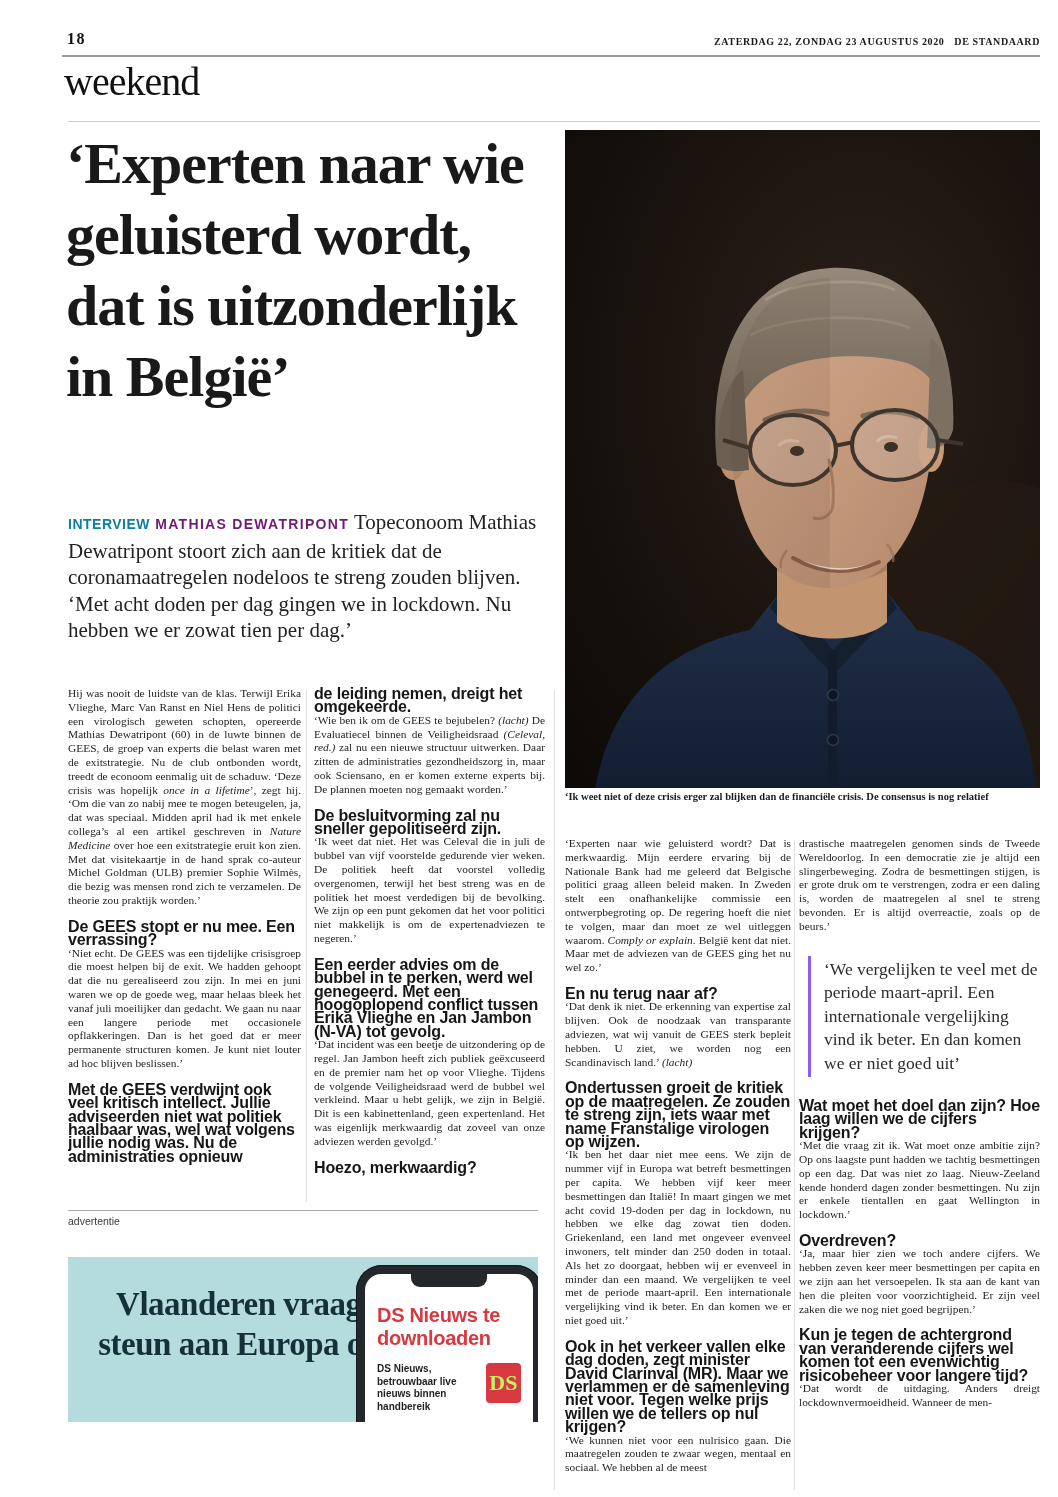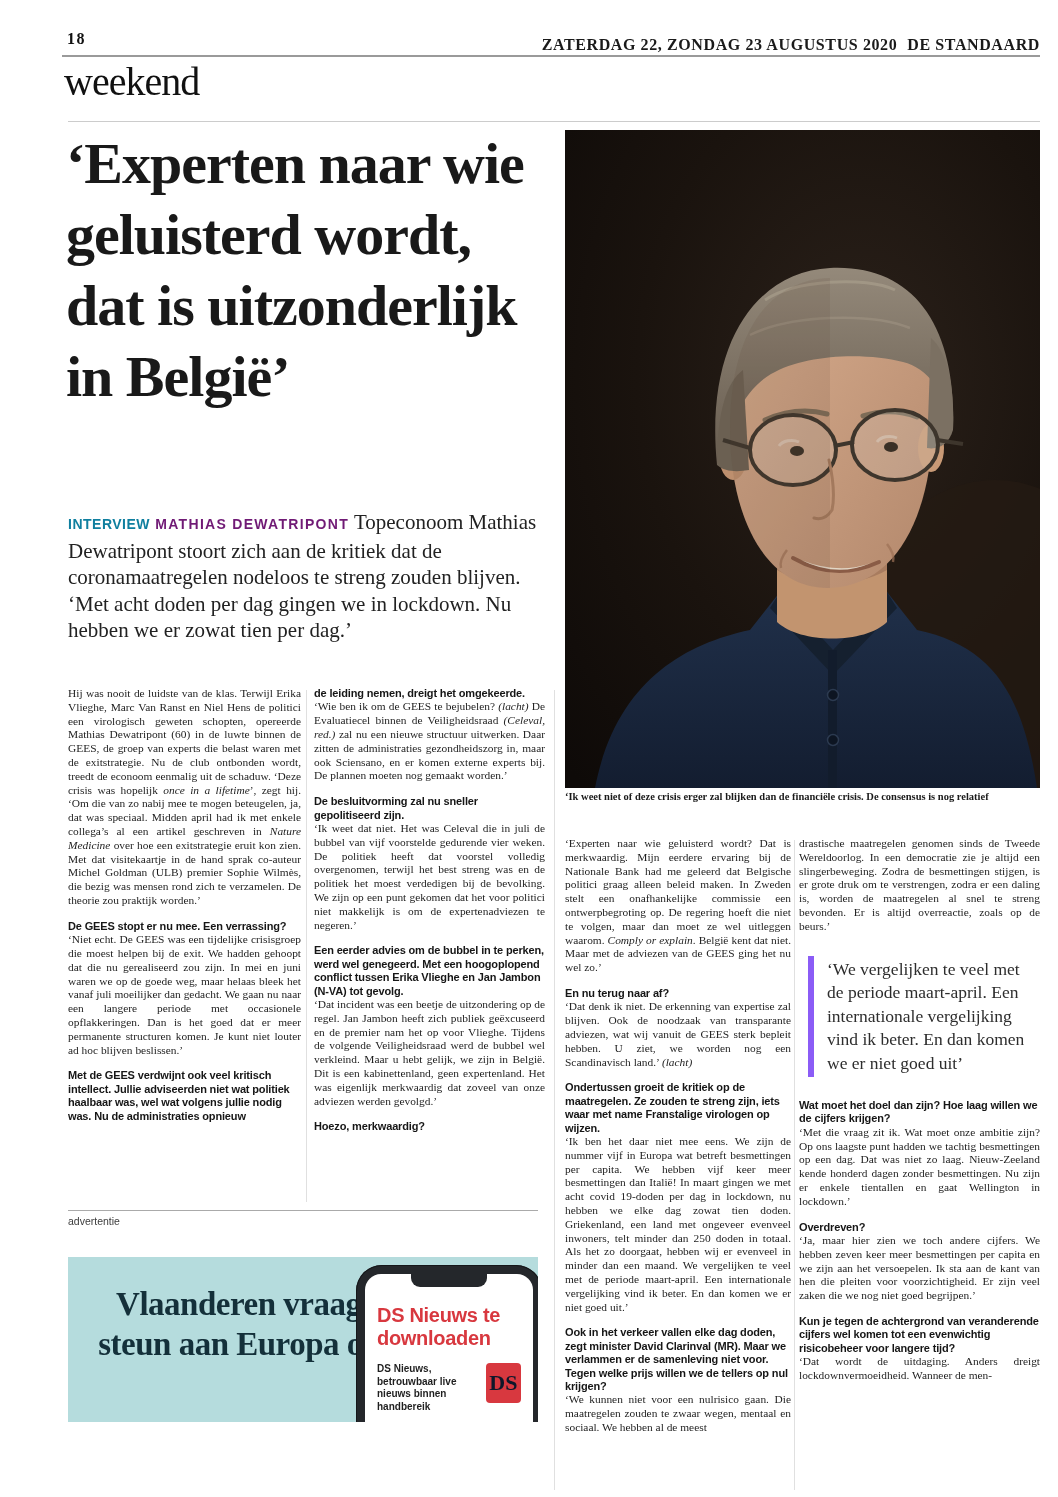--- a/index.html
+++ b/index.html
@@ -3,21 +3,21 @@
 <meta charset="utf-8">
 <style>
   html,body { margin:0; padding:0; background:#ffffff; }
   .page {
     position:relative; width:1058px; height:1497px; background:#ffffff;
     font-family:"Liberation Serif", serif; color:#1c1c1c; overflow:hidden;
   }
 
   
   .page-number { position:absolute; left:67px; top:30px; font-size:16px; font-weight:bold; letter-spacing:1.5px; color:#111; }
-  .dateline { position:absolute; right:18px; top:36px; font-size:16px; font-weight:bold; letter-spacing:0.6px; color:#1a1a1a; white-space:nowrap; }
+  .dateline { position:absolute; right:18px; top:36px; font-size:10px; font-weight:bold; letter-spacing:0.6px; color:#1a1a1a; white-space:nowrap; }
   .dateline .brand { margin-left:10px; }
   .rule-top { position:absolute; left:62px; right:18px; top:55px; border-top:2px solid #9a9a9a; }
   .section-title { position:absolute; left:64px; top:58px; font-size:40px; font-weight:400; letter-spacing:-1px; color:#111; }
   .rule-article { position:absolute; left:68px; right:18px; top:121px; border-top:1px solid #cccccc; }
 
   
   .headline {
     position:absolute; left:66px; top:128px; width:478px;
     font-size:58px; line-height:71px; font-weight:bold; letter-spacing:-1px; color:#191919;
   }
@@ -32,31 +32,31 @@
     position:absolute; left:565px; top:791px; width:493px;
     font-size:10.5px; font-weight:bold; color:#1a1a1a; white-space:nowrap; overflow:hidden; letter-spacing:0;
   }
 
   
   .col { position:absolute; font-size:11.4px; line-height:13.8px; text-align:justify; color:#1d1d1d; overflow:hidden; }
   .col p { margin:0; }
   .col p.a { margin-top:0; }
   .col p.q {
     margin-top:12px; font-family:"Liberation Sans", sans-serif; font-weight:bold;
-    font-size:11px; line-height:13.4px; text-align:left; letter-spacing:-0.15px; color:#161616;
+    font-size:16px; line-height:13.4px; text-align:left; letter-spacing:-0.15px; color:#161616;
   }
   .col p:first-child { margin-top:0 !important; }
   .col em { font-style:italic; }
   .col-1 { left:68px;  top:687px; width:233px; height:525px; }
   .col-2 { left:314px; top:687px; width:231px; height:525px; }
   .col-3 { left:565px; top:837px; width:226px; height:656px; }
   .col-4 { left:799px; top:837px; width:241px; height:656px; }
 
   .pullquote {
-    border-left:6px solid #8b5cf6; padding:2px 0 2px 13px; margin:22px 0 22px 9px;
+    border-left:3px solid #8b5cf6; padding:2px 0 2px 13px; margin:22px 0 22px 9px;
     font-size:17.5px; line-height:23.5px; color:#2d2d2d; text-align:left; font-weight:400;
   }
 
   .vrule { position:absolute; width:1px; background:#e0e0e0; }
   .vrule-a { left:306px; top:690px; height:512px; }
   .vrule-b { left:554px; top:690px; height:800px; }
   .vrule-c { left:794px; top:840px; height:650px; }
 
   
   .ad-rule  { position:absolute; left:68px; top:1210px; width:470px; border-top:1px solid #aaaaaa; }
@@ -70,21 +70,21 @@
     position:absolute; left:288px; top:8px; width:186px; height:210px;
     background:#24272b; border-radius:26px; padding:9px 9px 0 9px; box-sizing:border-box;
     box-shadow:0 0 0 1px #15171a inset;
   }
   .phone-screen { width:100%; height:100%; background:#ffffff; border-radius:16px 16px 0 0; position:relative; padding:30px 12px 0 12px; box-sizing:border-box; }
   .notch { position:absolute; top:0; left:50%; transform:translateX(-50%); width:76px; height:13px; background:#24272b; border-radius:0 0 9px 9px; }
   .app-title { color:#d8383f; font-family:"Liberation Sans", sans-serif; font-weight:bold; font-size:20px; line-height:23px; letter-spacing:-0.3px; }
   .tagline-row { display:flex; align-items:flex-start; margin-top:13px;gap:24px; }
   .tagline { font-family:"Liberation Sans", sans-serif; font-weight:bold; font-size:10px; line-height:12.5px; color:#1f1f1f; width:96px; }
   .ds-logo {
-    width:40px; height:40px; background:#d8383f; color:#0f172a; border-radius:4px; margin-left:auto;
+    width:40px; height:40px; background:#d8383f; color:#bef264; border-radius:4px; margin-left:auto;
     font-family:"Liberation Serif", serif; font-weight:bold; font-size:22px;
     display:flex; align-items:center; justify-content:center;
   }
 </style>
 </head>
 <body>
 
 <div class="page">
 
   <div class="page-number">18</div>

